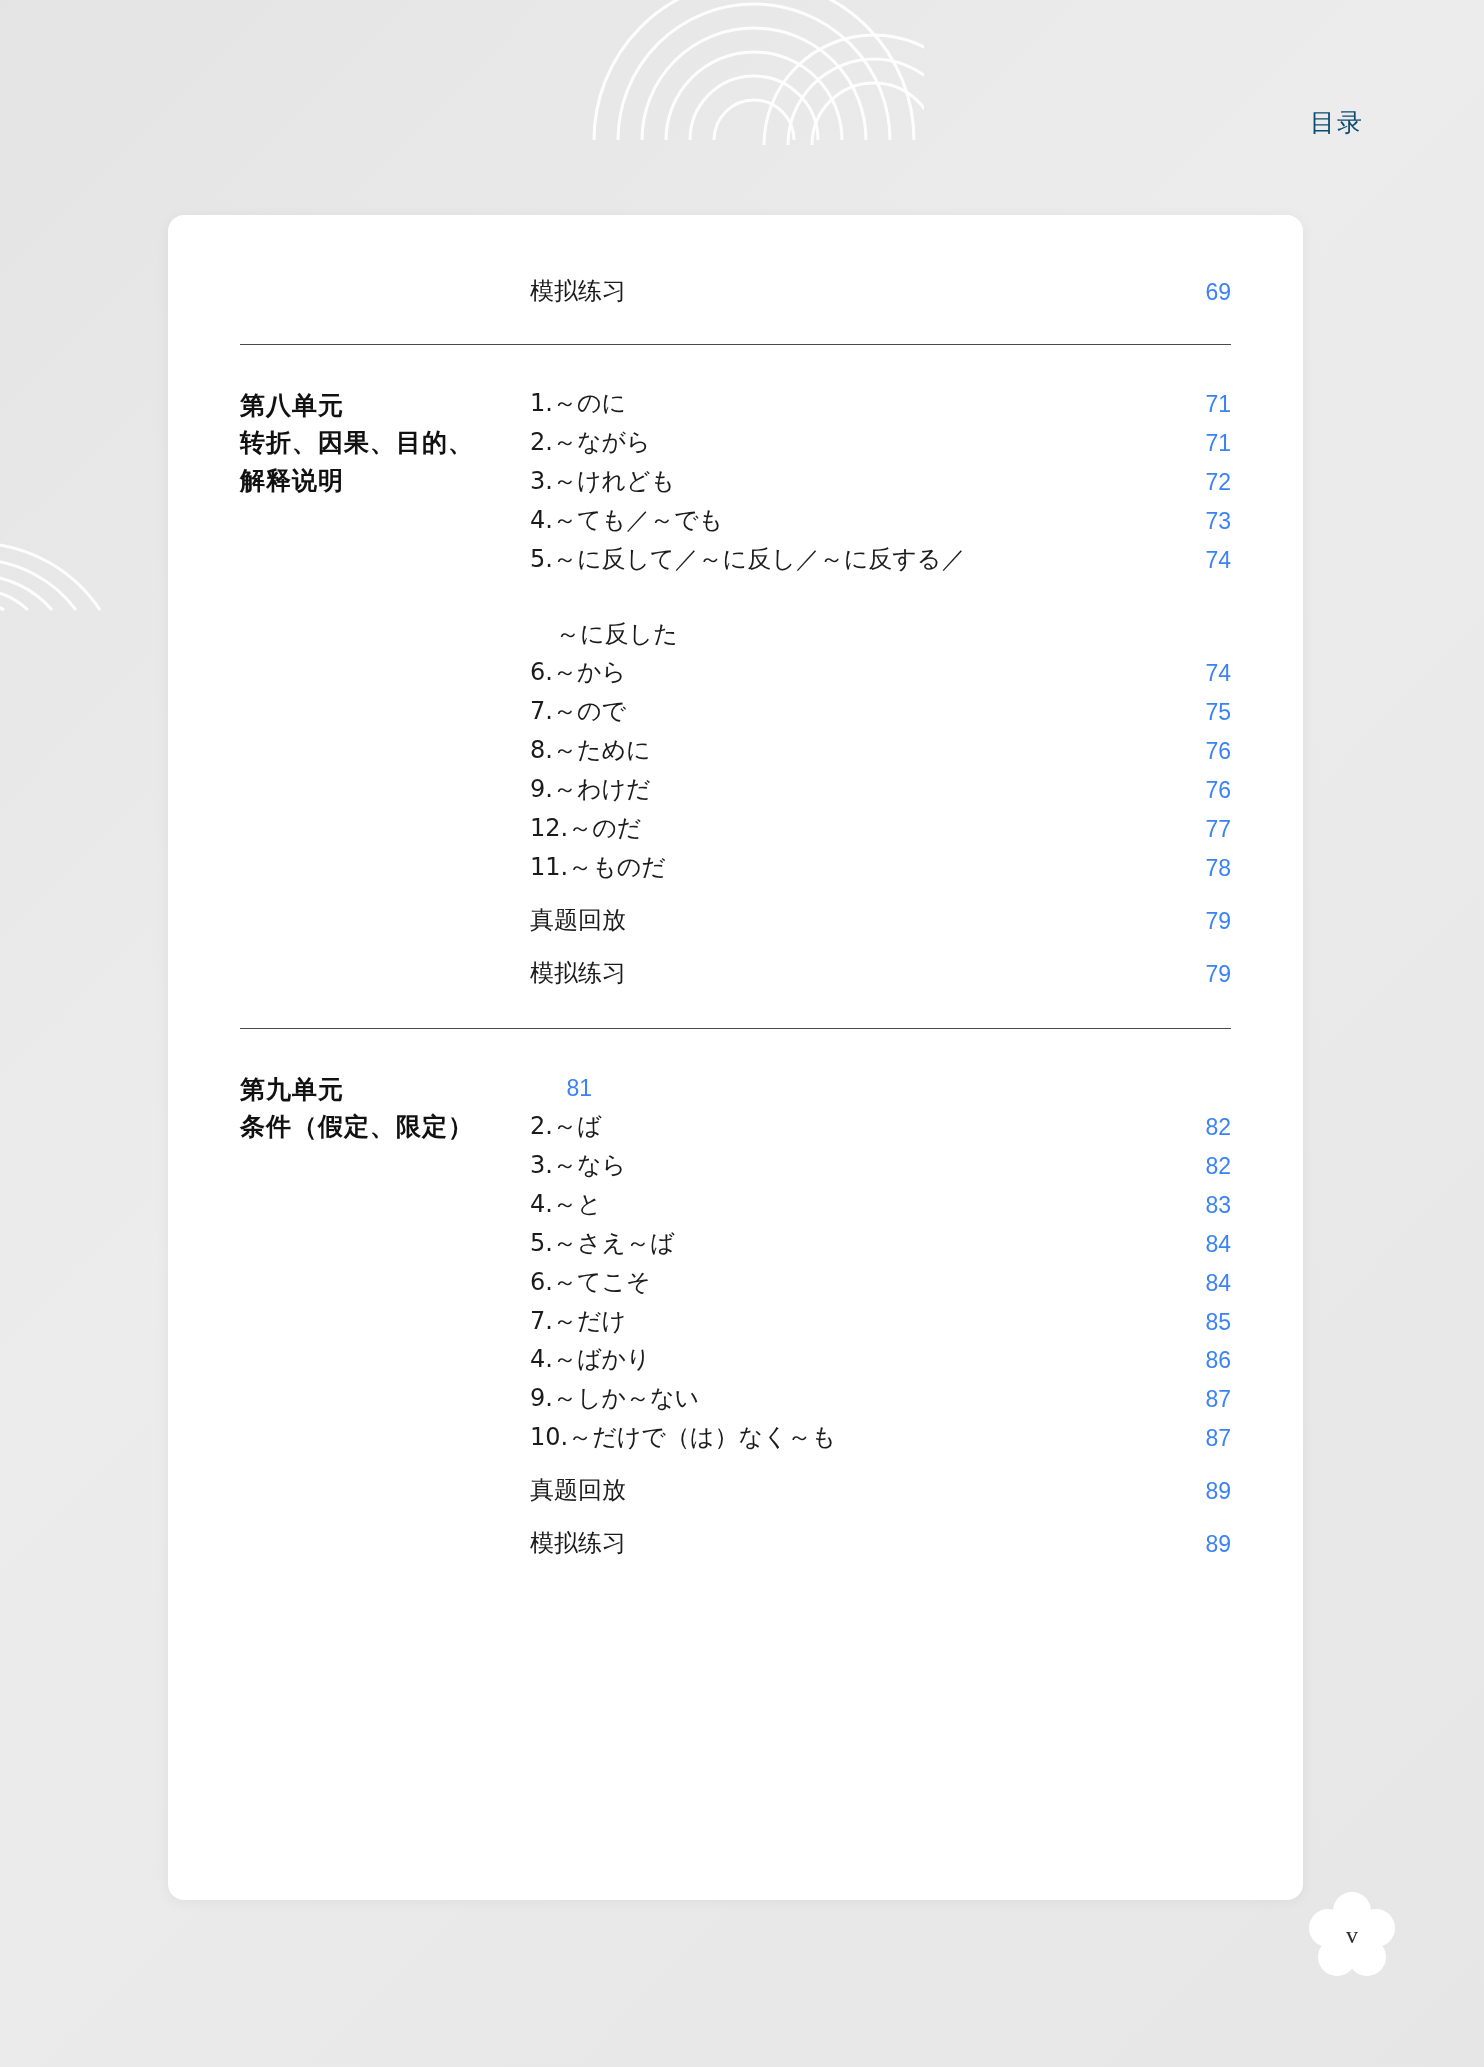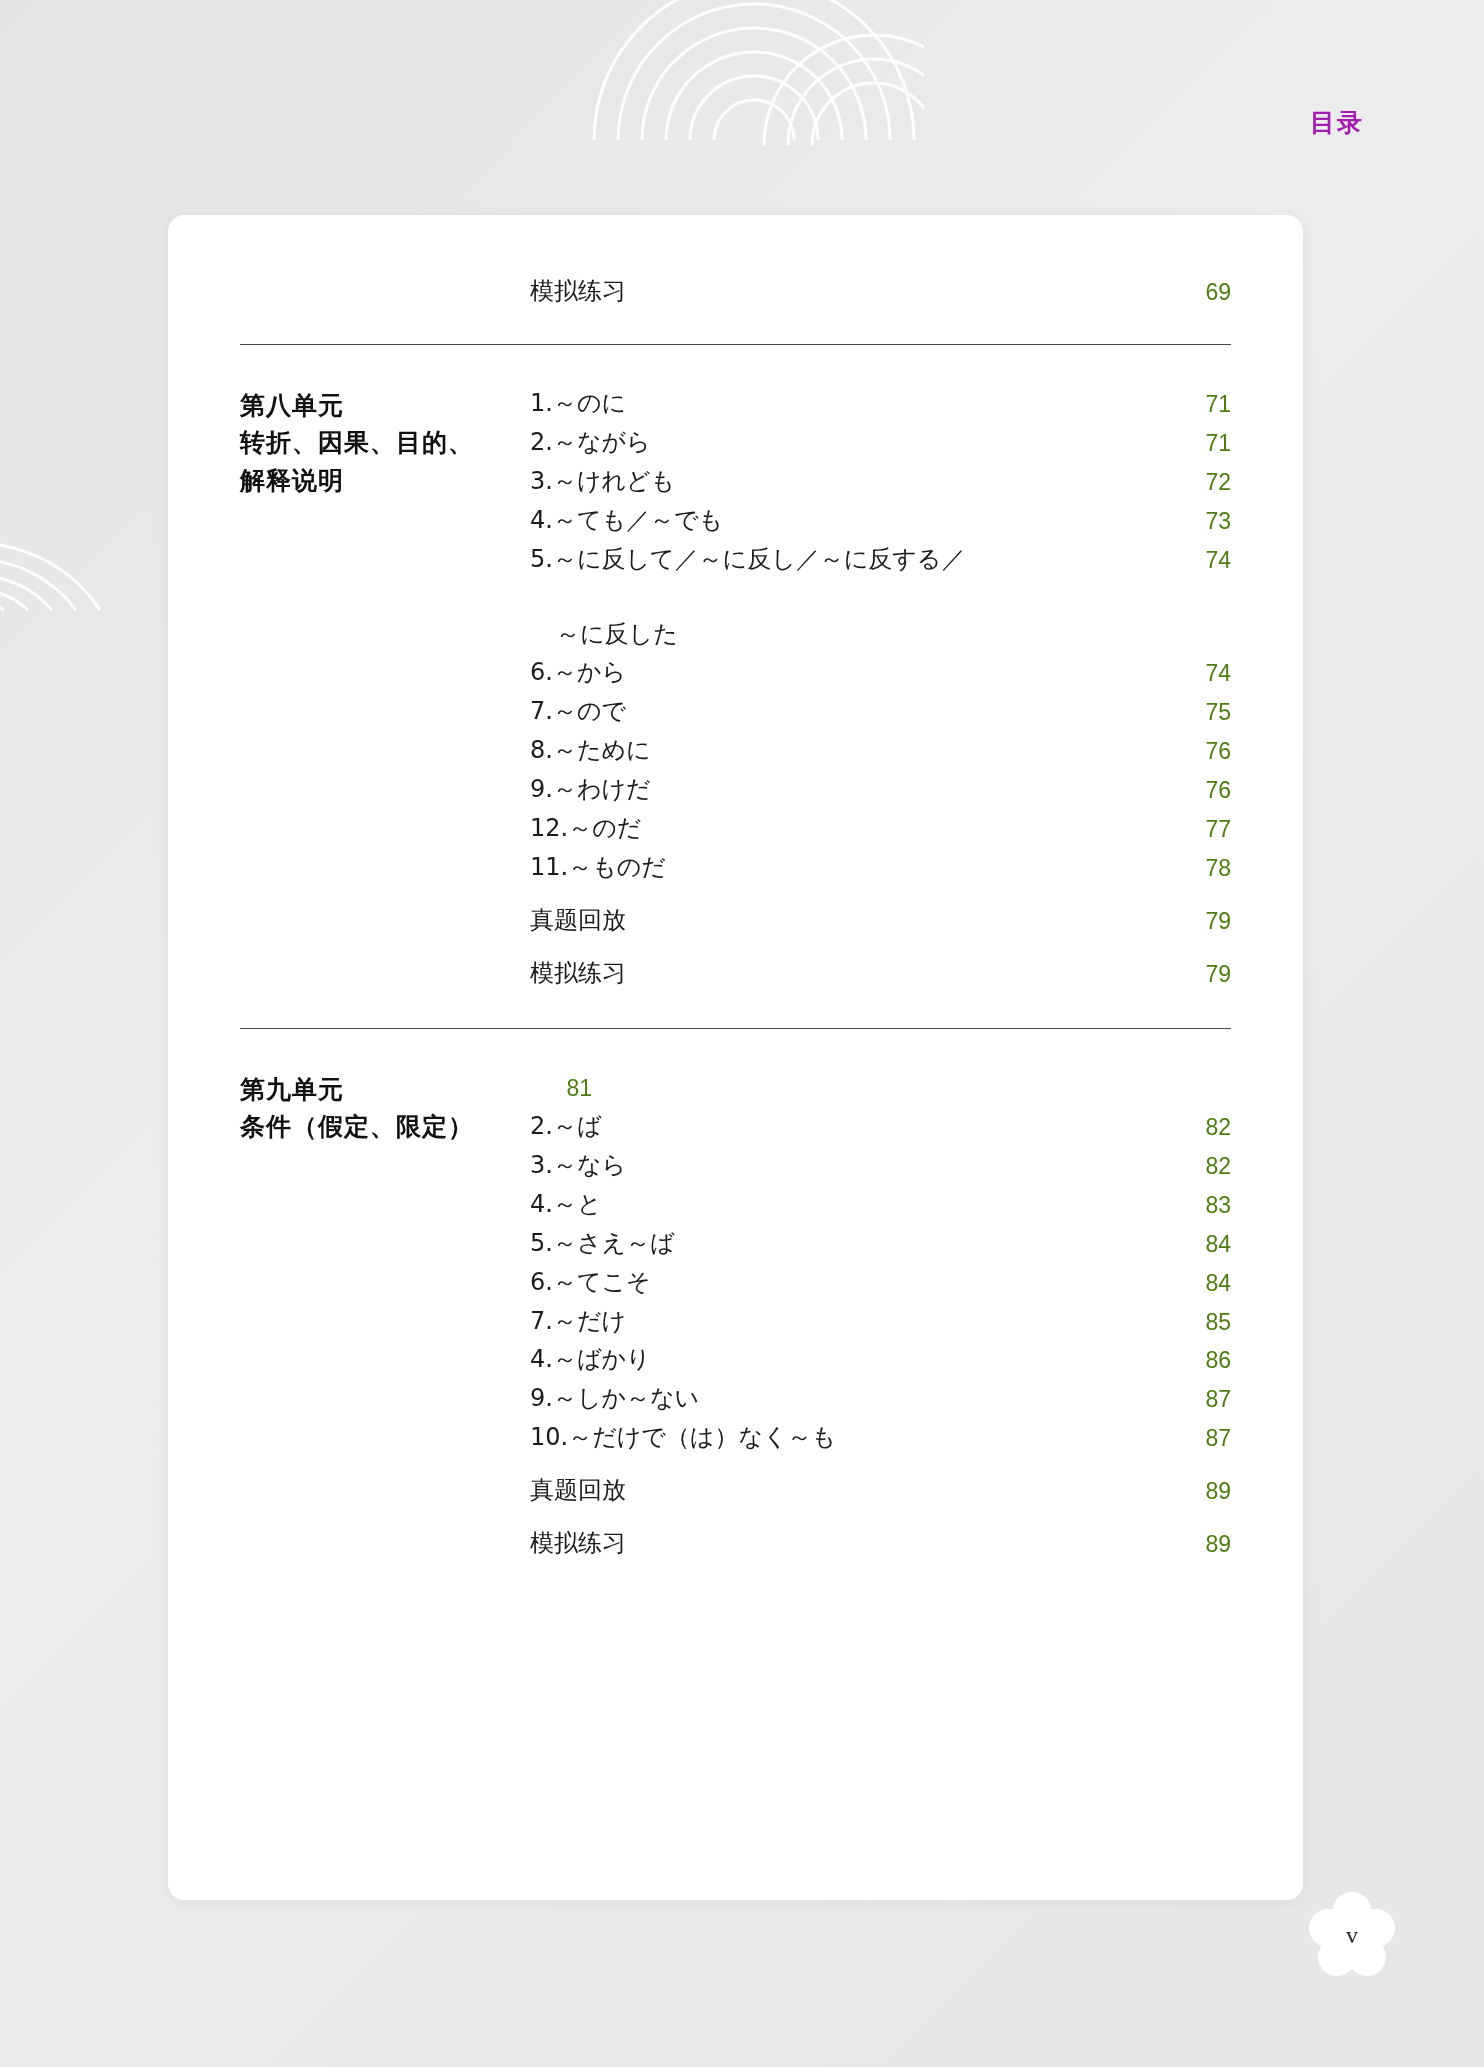--- a/index.html
+++ b/index.html
@@ -40,24 +40,24 @@
     height: 260px;
     overflow: hidden;
     pointer-events: none;
   }
 
   .header-label {
     position: absolute;
     top: 106px;
     right: 120px;
     font-size: 25px;
-    color: #a21caf;
+    color: #0c4a6e;
     letter-spacing: 2px;
     font-family: "DejaVu Sans", sans-serif;
-    font-weight: 700;
+    font-weight: 400;
   }
 
   
   .card {
     position: absolute;
     left: 168px;
     top: 215px;
     width: 1135px;
     height: 1685px;
     background: #ffffff;
@@ -110,21 +110,21 @@
   .entry .label {
     flex: 1 1 auto;
     padding-right: 18px;
     white-space: pre-wrap;
   }
   .entry .page {
     flex: 0 0 62px;
     text-align: right;
     font-family: "Liberation Sans", sans-serif;
     font-size: 23px;
-    color: #4d7c0f;
+    color: #3b82f6;
     padding-top: 2px;
   }
   .entry.cont .label {
     text-indent: 26px;
     margin-top: 36px;
   }
   .entry.section {
     margin-top: 16px;
   }
 

